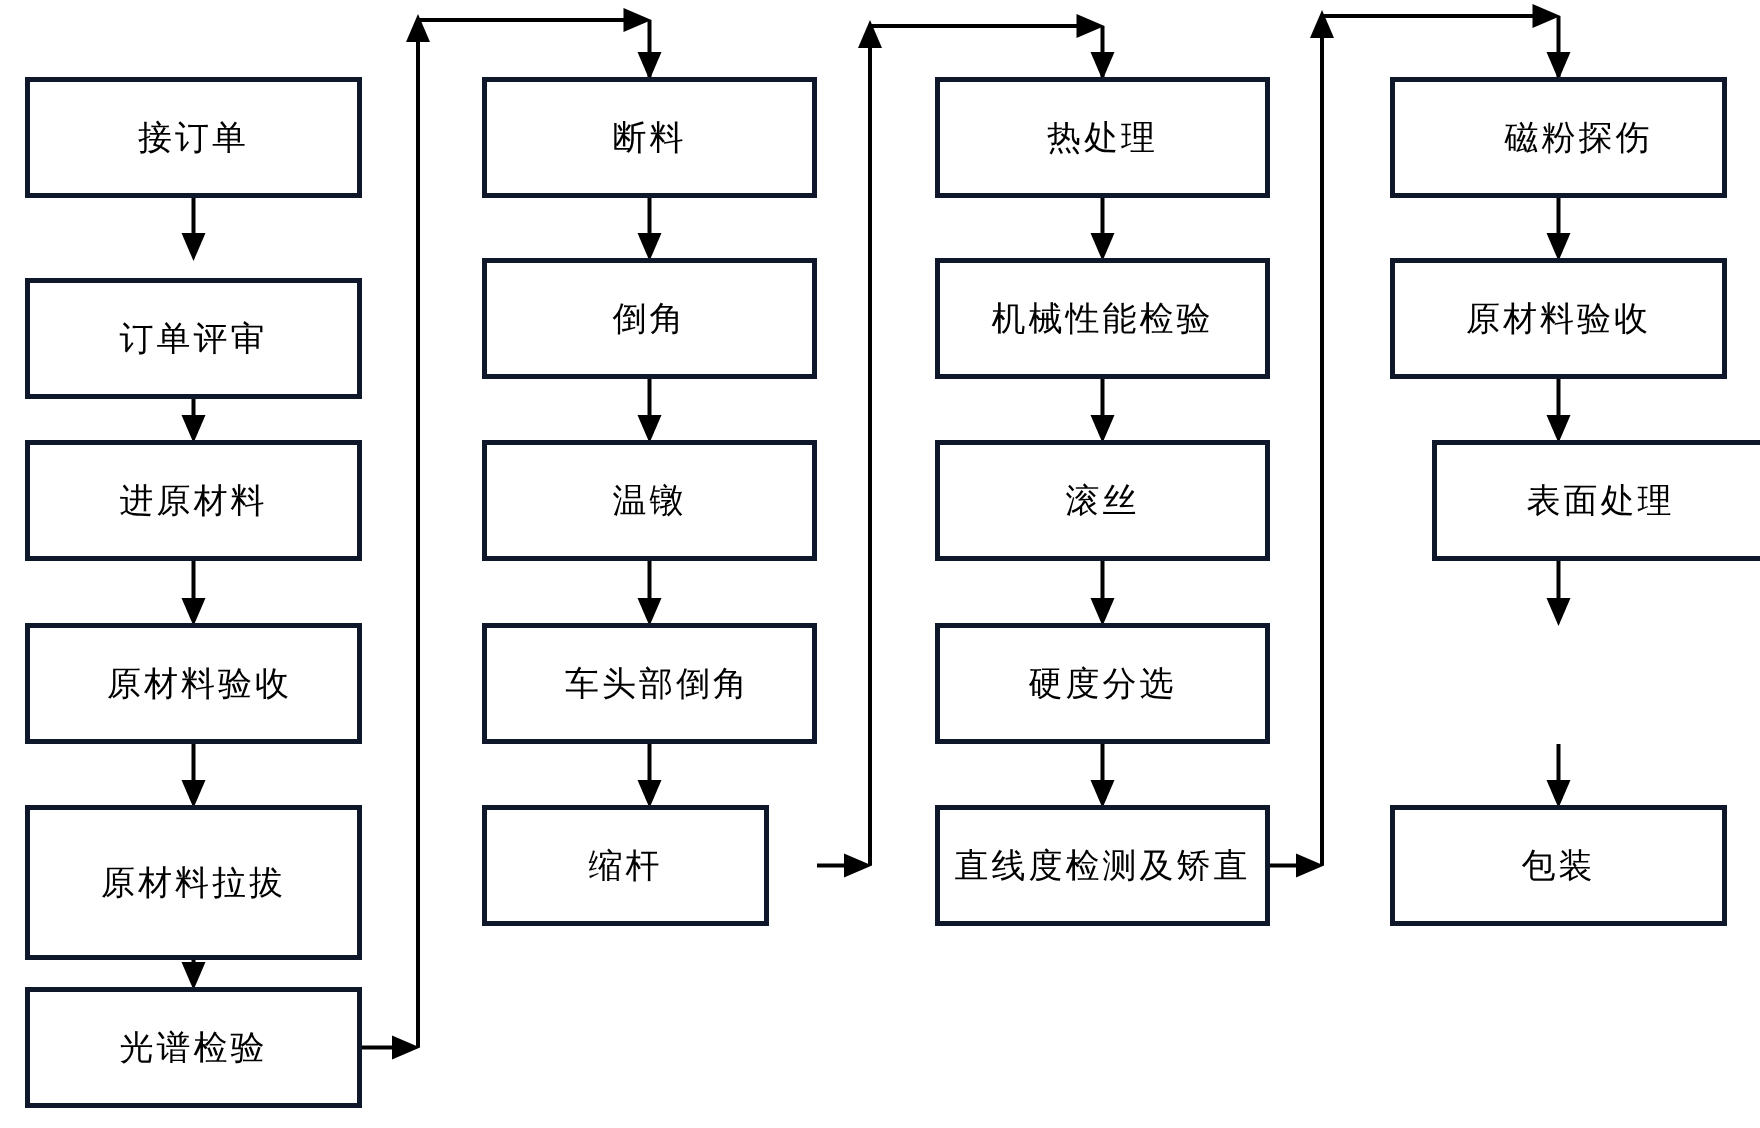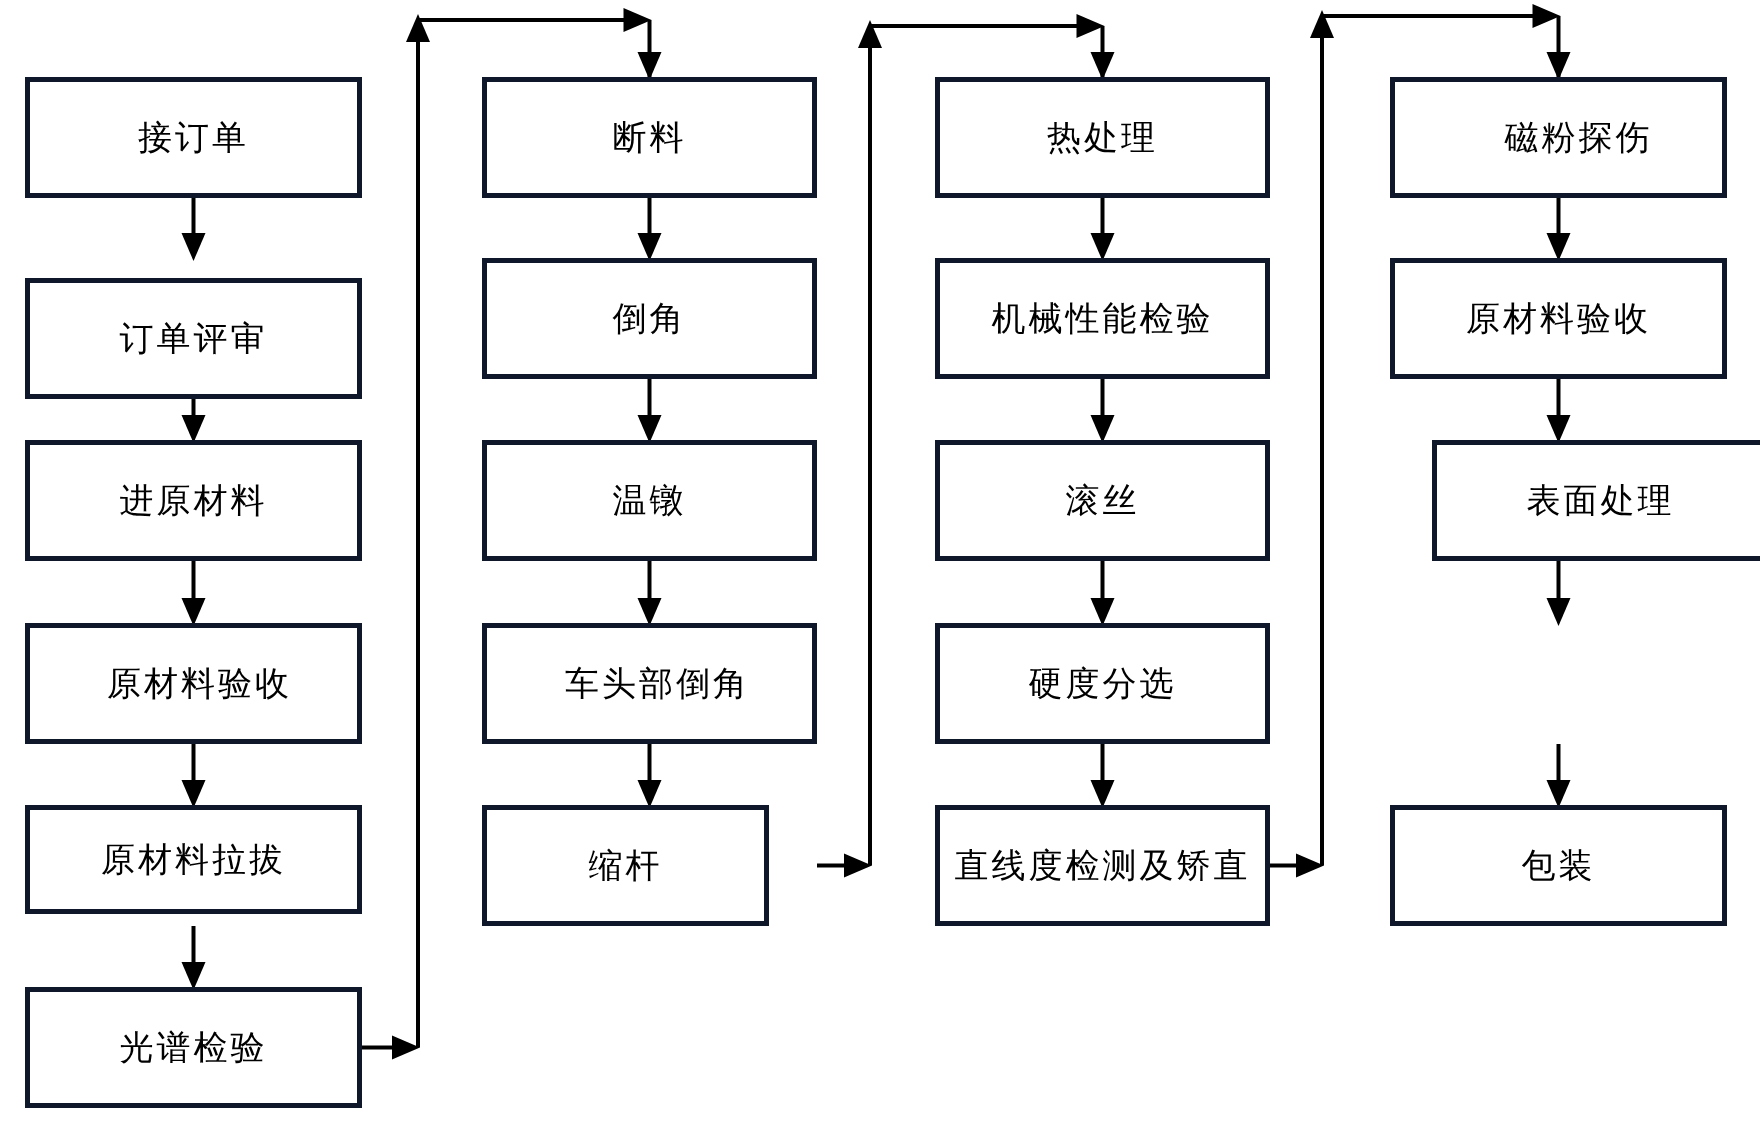--- a/index.html
+++ b/index.html
@@ -86,21 +86,21 @@
       <line x1="1322" y1="16" x2="1548.5" y2="16" stroke="#000000" stroke-width="4"></line>
       <polygon points="1560.5,16 1532.5,4 1532.5,28" fill="#000000"></polygon>
       <line x1="1558.5" y1="16" x2="1558.5" y2="77" stroke="#000000" stroke-width="4"></line>
       <polygon points="1558.5,80 1546.5,52 1570.5,52" fill="#000000"></polygon>
     </svg>
   <div id="nodes-layer">
       <div class="flow-box" style="left: 25px; top: 77px; width: 337px; height: 121px;">接订单</div>
       <div class="flow-box" style="left: 25px; top: 258px; width: 337px; height: 121px; margin-top: 20px;">订单评审</div>
       <div class="flow-box" style="left: 25px; top: 440px; width: 337px; height: 121px;">进原材料</div>
       <div class="flow-box" style="left: 25px; top: 623px; width: 337px; height: 121px; padding-left: 12px;">原材料验收</div>
-      <div class="flow-box" style="left: 25px; top: 805px; width: 337px; height: 109px;">原材料拉拔</div>
+      <div class="flow-box" style="left: 25px; top: 805px; width: 337px; height: 155px;">原材料拉拔</div>
       <div class="flow-box" style="left: 25px; top: 987px; width: 337px; height: 121px;">光谱检验</div>
       <div class="flow-box" style="left: 482px; top: 77px; width: 335px; height: 121px;">断料</div>
       <div class="flow-box" style="left: 482px; top: 258px; width: 335px; height: 121px;">倒角</div>
       <div class="flow-box" style="left: 482px; top: 440px; width: 335px; height: 121px;">温镦</div>
       <div class="flow-box" style="left: 482px; top: 623px; width: 335px; height: 121px; padding-left: 16px;">车头部倒角</div>
       <div class="flow-box" style="left: 482px; top: 805px; width: 287px; height: 121px;">缩杆</div>
       <div class="flow-box" style="left: 935px; top: 77px; width: 335px; height: 121px;">热处理</div>
       <div class="flow-box" style="left: 935px; top: 258px; width: 335px; height: 121px;">机械性能检验</div>
       <div class="flow-box" style="left: 935px; top: 440px; width: 335px; height: 121px;">滚丝</div>
       <div class="flow-box" style="left: 935px; top: 623px; width: 335px; height: 121px;">硬度分选</div>

